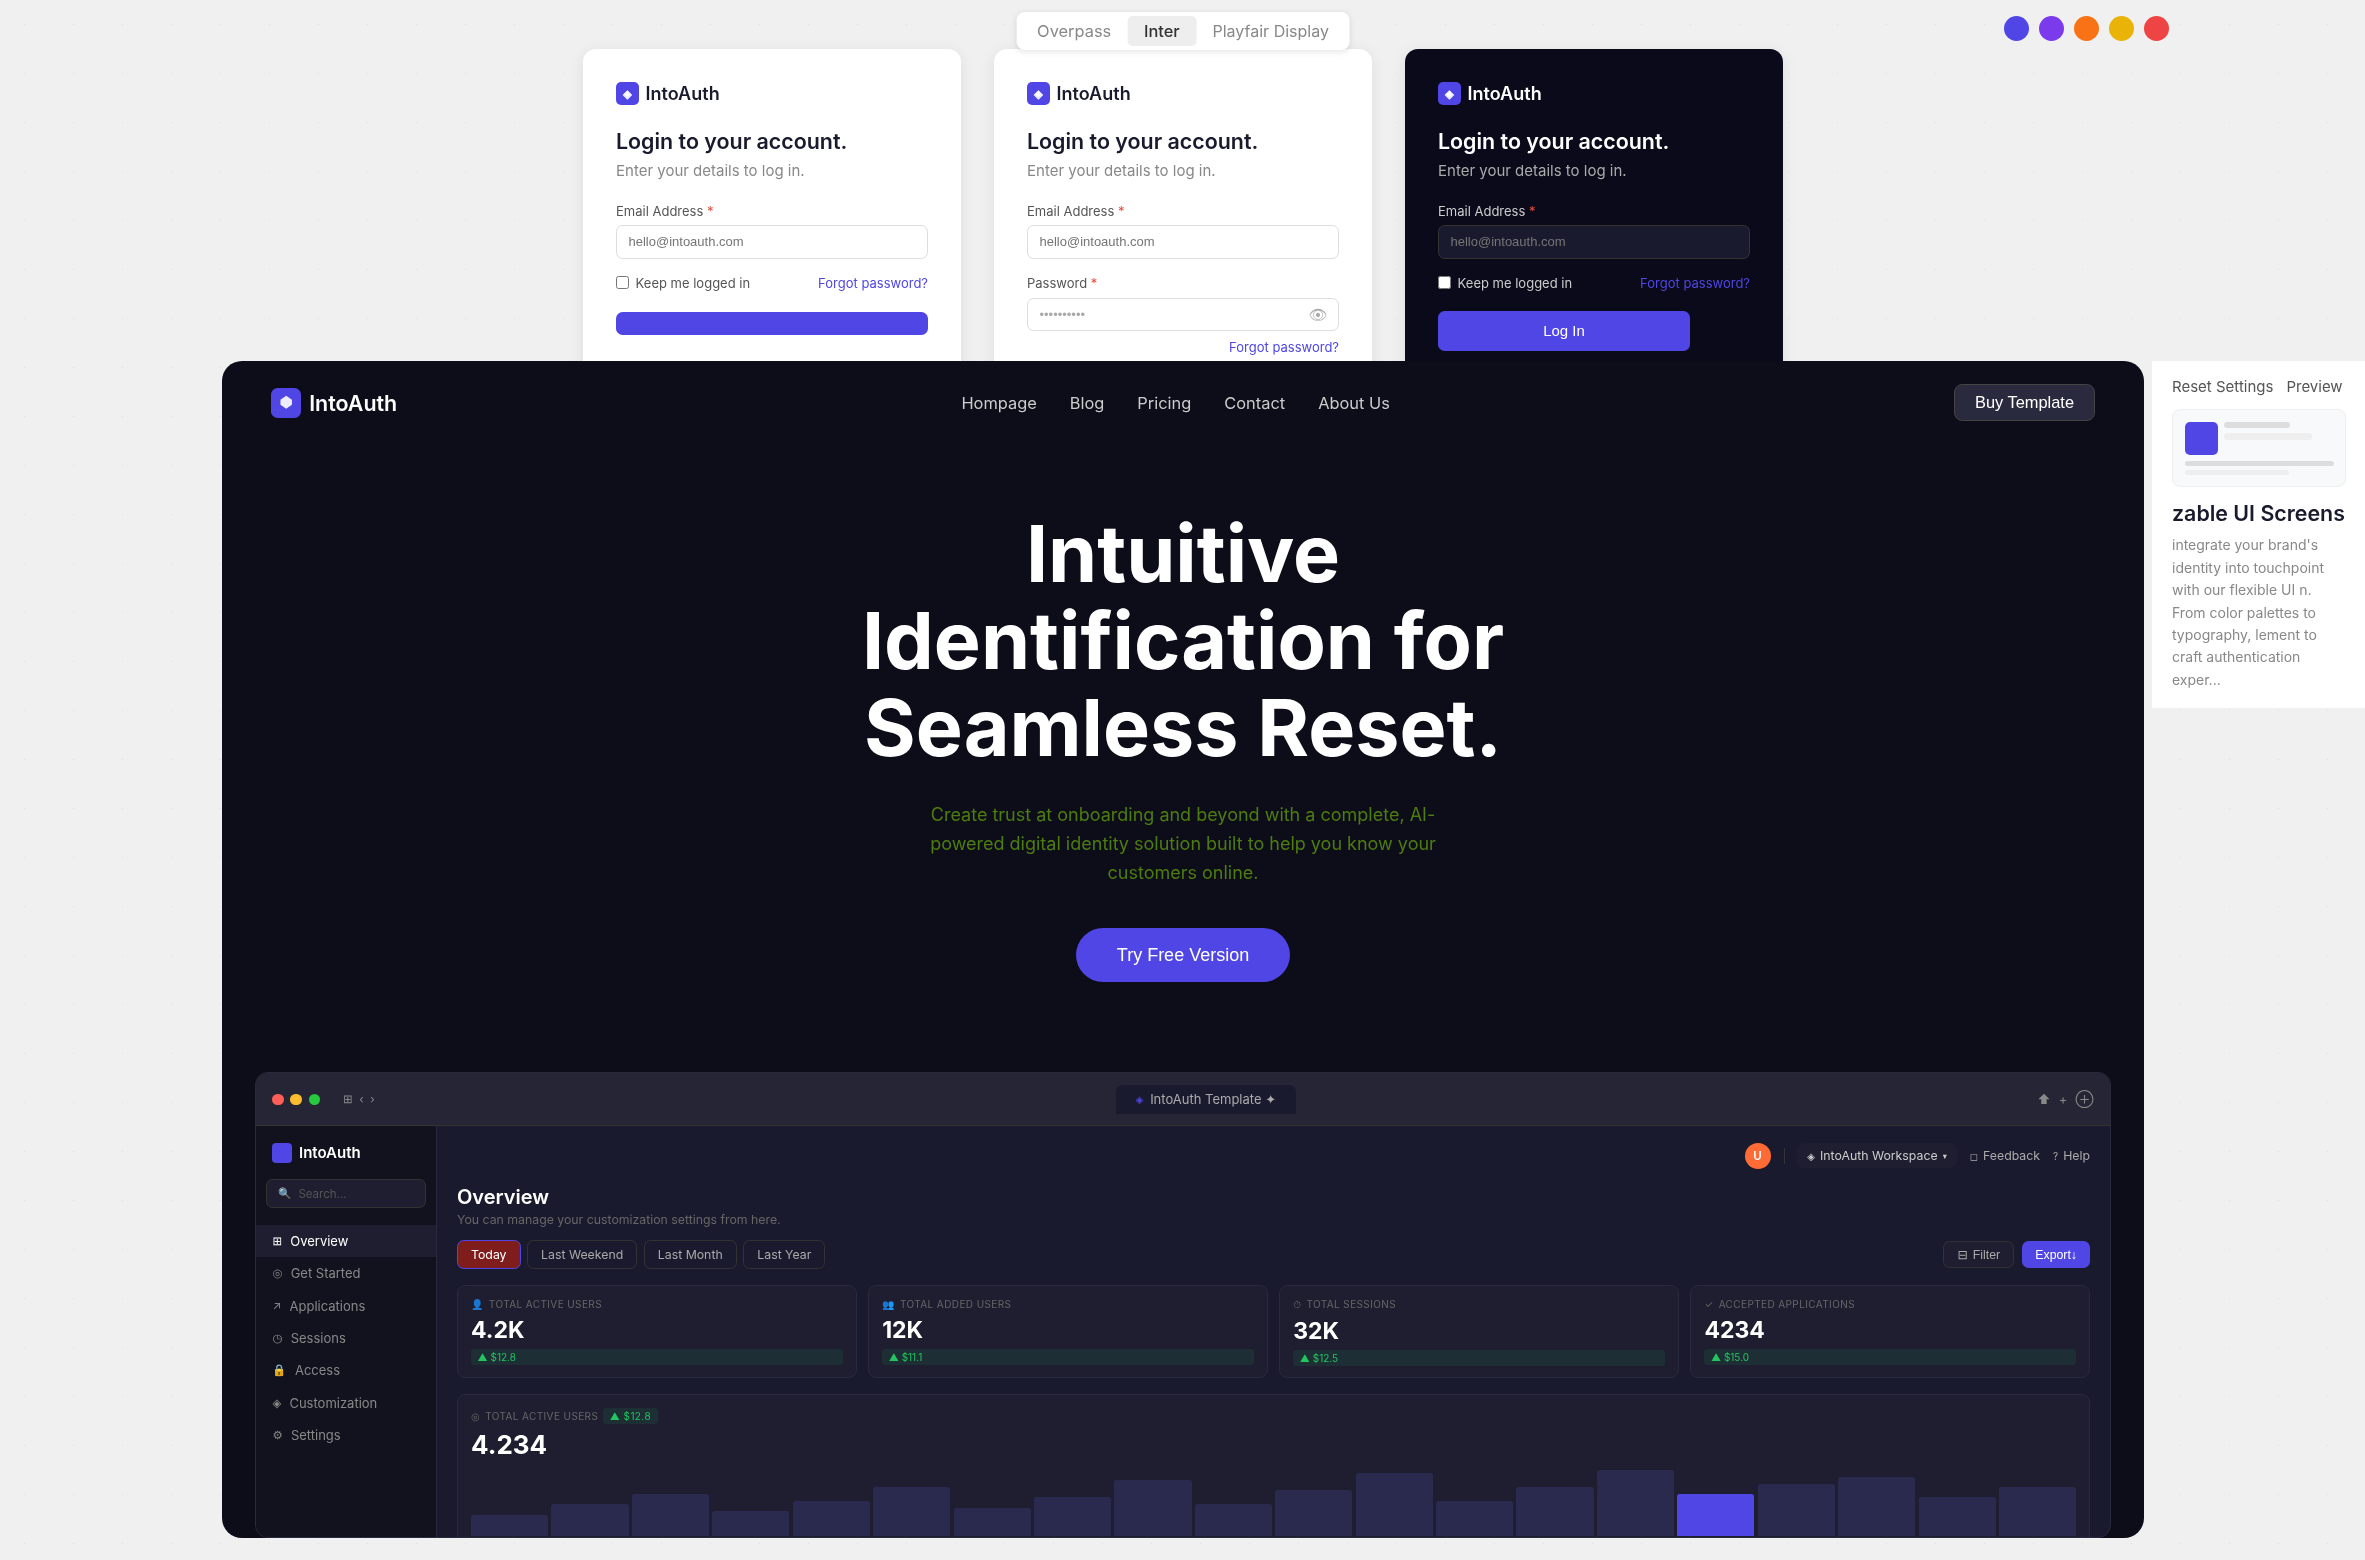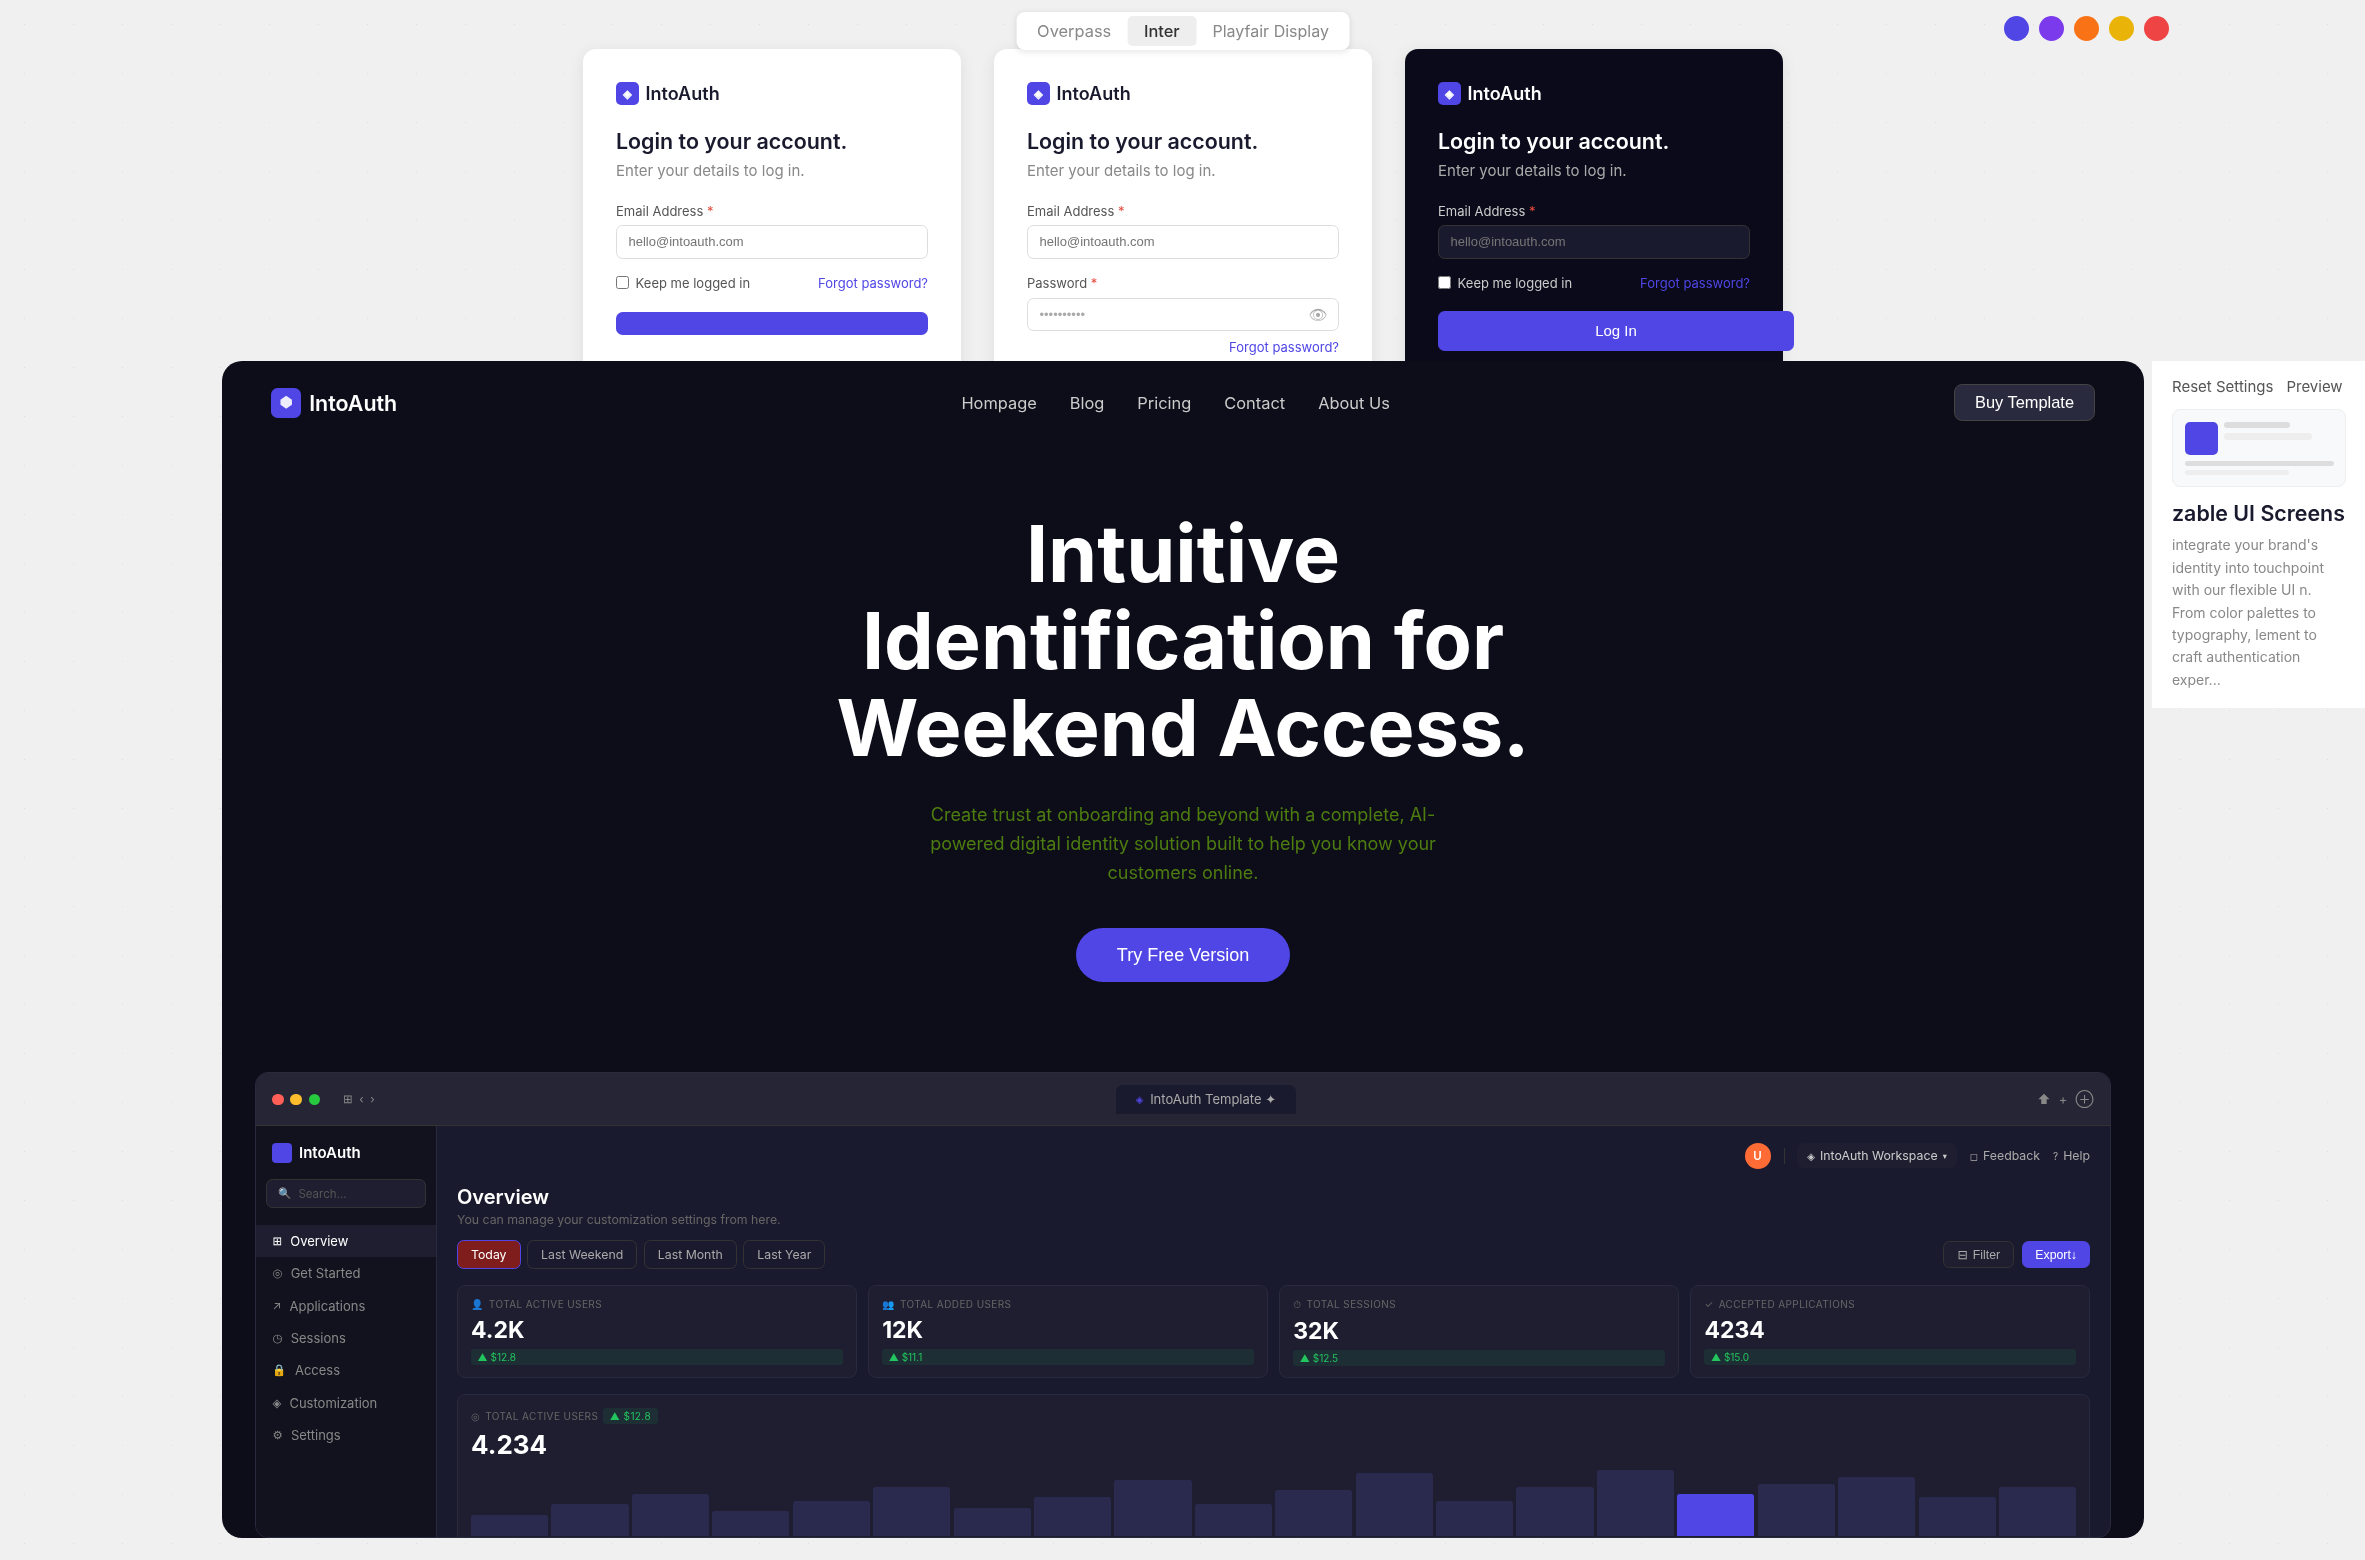--- a/index.html
+++ b/index.html
@@ -628,21 +628,21 @@
     <div class="card-title">Login to your account.</div>
     <div class="card-subtitle">Enter your details to log in.</div>
     <label class="form-label">Email Address <span>*</span></label>
     <input class="form-input" type="text" style="display: block; width: 312px; padding: 8.2px 11.5px; border: 0.8px solid rgb(51, 51, 51); border-radius: 6.6px; font-size: 13px; color: rgb(170, 170, 170); background: rgb(26, 26, 46);" placeholder="hello@intoauth.com">
     <div class="form-row">
       <label class="checkbox-label">
         <input type="checkbox" style=""> Keep me logged in
       </label>
       <a class="forgot-link" href="#">Forgot password?</a>
     </div>
-    <button class="btn-login" style="width:356px;">Log In</button>
+    <button class="btn-login" style="width:252px;">Log In</button>
   </div>
 </div>
 
 <div class="main-section">
 
   <nav class="nav">
     <div class="nav-logo">
       <div class="nav-logo-icon">
         <svg width="16.4" height="16.4" viewBox="0 0 20 20" fill="white">
           <path d="M10 2L3 7v6l7 5 7-5V7L10 2z" fill="white" opacity="0.9"></path>
@@ -657,21 +657,21 @@
       <a class="nav-link" href="#">Contact</a>
       <a class="nav-link" href="#">About Us</a>
     </div>
     <button class="btn-buy-template">Buy Template</button>
   </nav>
 
   <div class="hero">
     <h1 class="hero-title">
       <span>Intuitive</span><br>
       <span>Identification for</span><br>
-      <span>Weekend Access.</span>
+      <span>Seamless Reset.</span>
     </h1>
     <p class="hero-subtitle">Create trust at onboarding and beyond with a complete, AI-powered digital identity solution built to help you know your customers online.</p>
     <button class="btn-try-free">Try Free Version</button>
   </div>
 
   <div class="dashboard-preview">
 
     <div class="browser-chrome">
       <div class="browser-dots">
         <div class="browser-dot" style="background:#ff5f56;"></div>

